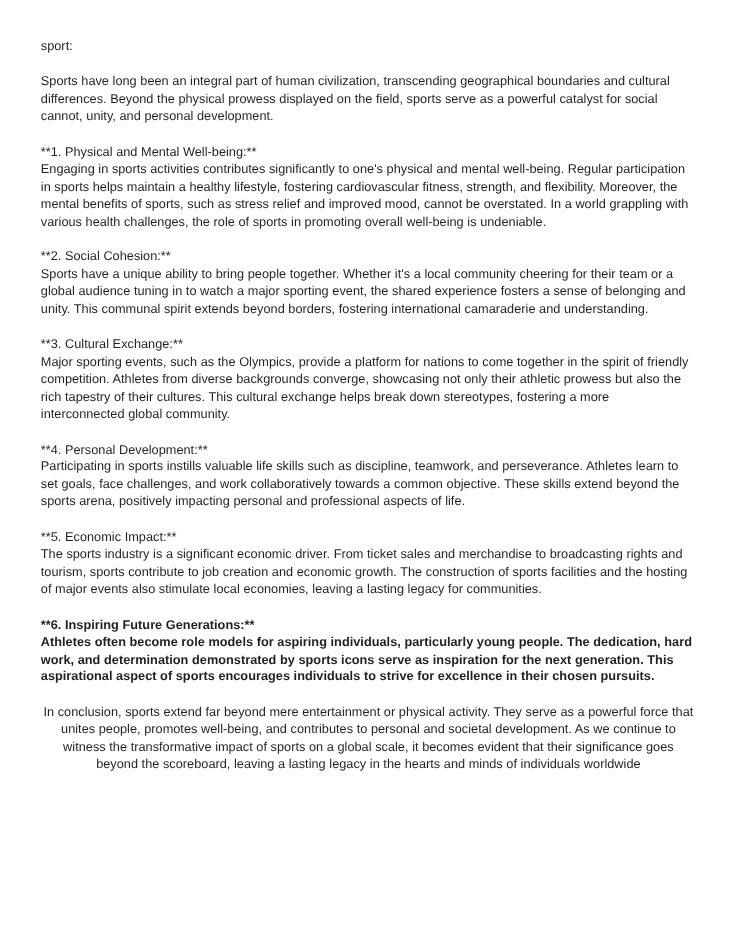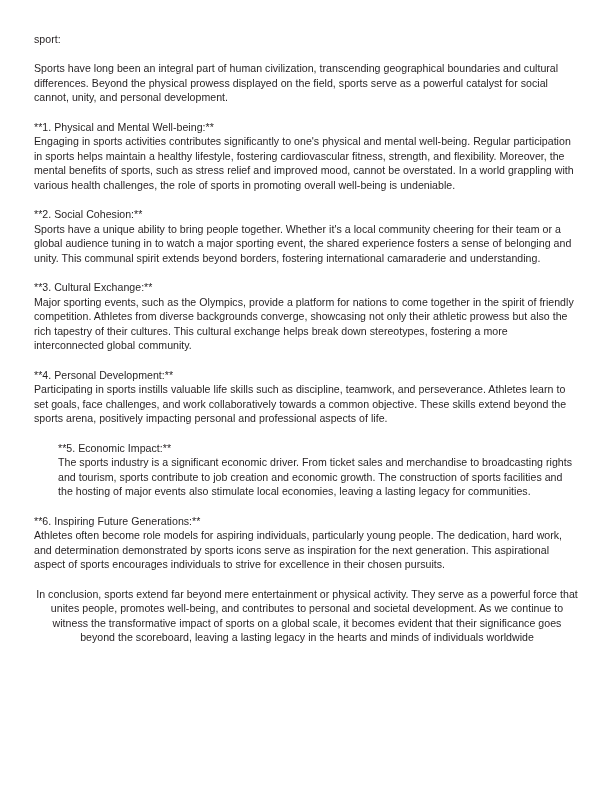--- a/index.html
+++ b/index.html
@@ -58,22 +58,22 @@
 
     <p class="para" style="color: rgb(35, 31, 32);">**2. Social Cohesion:**
 Sports have a unique ability to bring people together. Whether it's a local community cheering for their team or a global audience tuning in to watch a major sporting event, the shared experience fosters a sense of belonging and unity. This communal spirit extends beyond borders, fostering international camaraderie and understanding.</p>
 
     <p class="para" style="color: rgb(35, 31, 32);">**3. Cultural Exchange:**
 Major sporting events, such as the Olympics, provide a platform for nations to come together in the spirit of friendly competition. Athletes from diverse backgrounds converge, showcasing not only their athletic prowess but also the rich tapestry of their cultures. This cultural exchange helps break down stereotypes, fostering a more interconnected global community.</p>
 
     <p class="para" style="color: rgb(35, 31, 32);">**4. Personal Development:**
 Participating in sports instills valuable life skills such as discipline, teamwork, and perseverance. Athletes learn to set goals, face challenges, and work collaboratively towards a common objective. These skills extend beyond the sports arena, positively impacting personal and professional aspects of life.</p>
 
-    <p class="para" style="color: rgb(35, 31, 32); margin-left: 24px;">**5. Economic Impact:**
+    <p class="para" style="color: rgb(35, 31, 32);">**5. Economic Impact:**
 The sports industry is a significant economic driver. From ticket sales and merchandise to broadcasting rights and tourism, sports contribute to job creation and economic growth. The construction of sports facilities and the hosting of major events also stimulate local economies, leaving a lasting legacy for communities.</p>
 
-    <p class="para" style="color: rgb(35, 31, 32);">**6. Inspiring Future Generations:**
+    <p class="para" style="color: rgb(35, 31, 32); font-weight: bold;">**6. Inspiring Future Generations:**
 Athletes often become role models for aspiring individuals, particularly young people. The dedication, hard work, and determination demonstrated by sports icons serve as inspiration for the next generation. This aspirational aspect of sports encourages individuals to strive for excellence in their chosen pursuits.</p>
 
     <p class="para" style="color: rgb(35, 31, 32);">In conclusion, sports extend far beyond mere entertainment or physical activity. They serve as a powerful force that unites people, promotes well-being, and contributes to personal and societal development. As we continue to witness the transformative impact of sports on a global scale, it becomes evident that their significance goes beyond the scoreboard, leaving a lasting legacy in the hearts and minds of individuals worldwide</p>
 
   </div>
 </div>
 
 </body></html>

